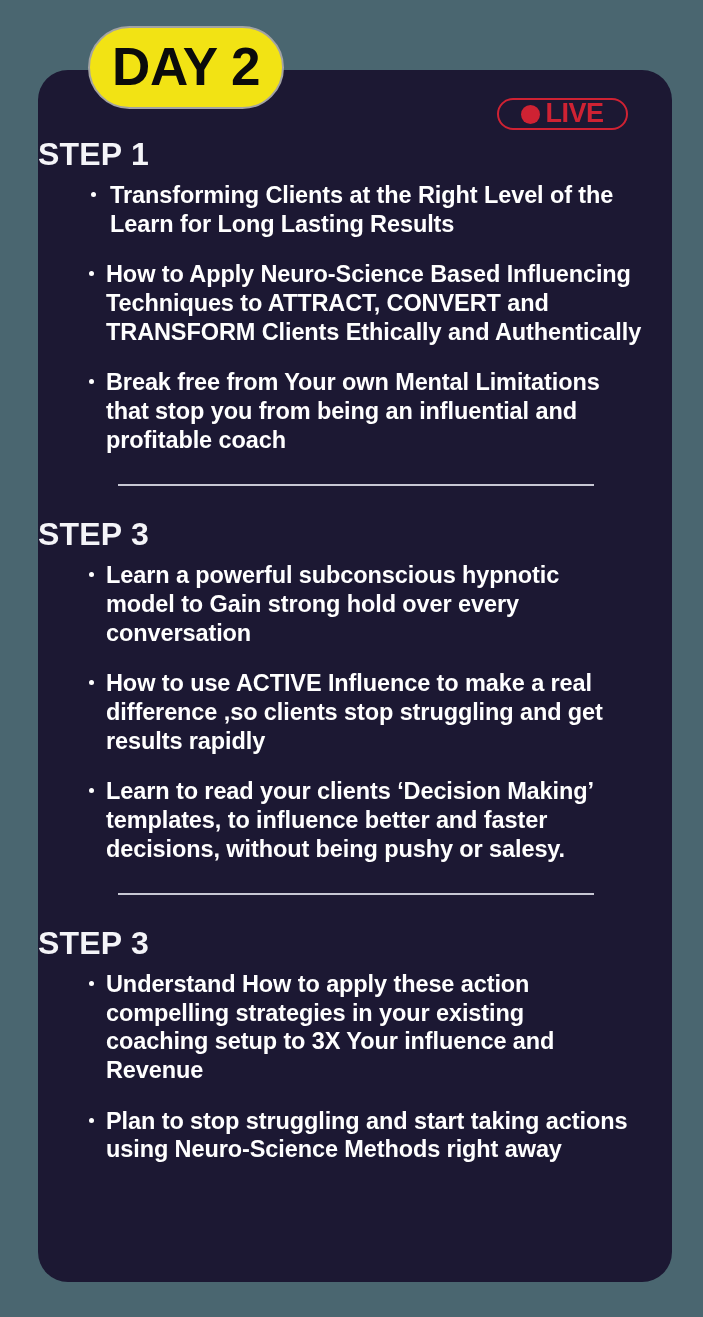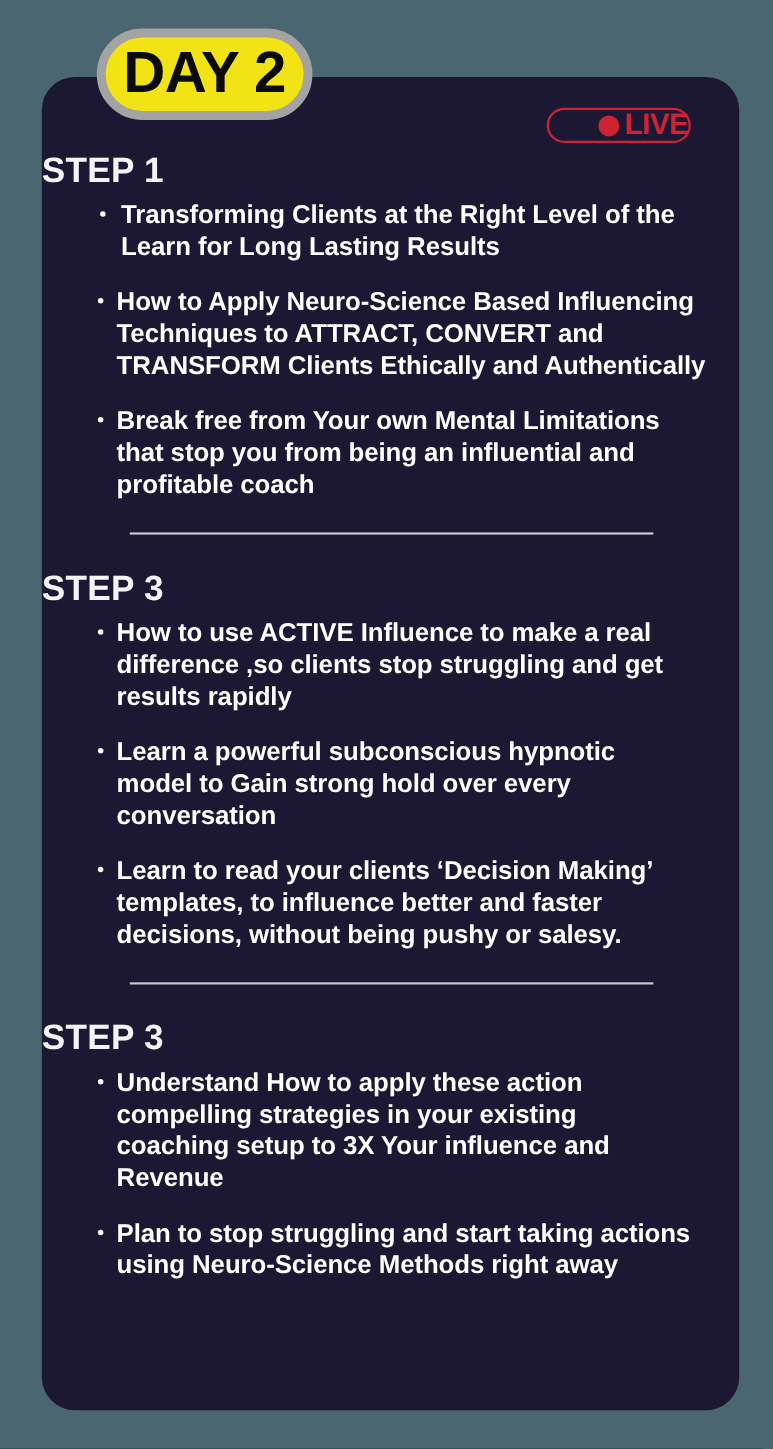--- a/index.html
+++ b/index.html
@@ -28,21 +28,21 @@
   }
 
   
   #day-badge {
     position: absolute;
     left: 88px;
     top: 26px;
     width: 196px;
     height: 83px;
     background: #F2E314;
-    border: 8px solid #a3a3a3;
+    border: 2px solid #a3a3a3;
     border-radius: 42px;
     display: flex;
     align-items: center;
     justify-content: center;
     z-index: 5;
   }
   #day-badge-label {
     color: #0b0b0b;
     font-size: 53px;
     font-weight: bold;
@@ -55,21 +55,21 @@
   #live-badge {
     position: absolute;
     left: 459px;
     top: 28px;
     width: 131px;
     height: 32px;
     border: 2px solid #cf2233;
     border-radius: 17px;
     display: flex;
     align-items: center;
-    justify-content: flex-end;
+    justify-content: center;
     gap: 5px;
     z-index: 4;
   }
   #live-dot {
     width: 19px;
     height: 19px;
     border-radius: 50%;
     background: #cf2233;
     flex: none;
   }
@@ -161,26 +161,26 @@
 that stop you from being an influential and
 profitable coach</li>
       </ul>
     </div>
 
     <div class="divider"></div>
 
     <div class="step-section">
       <div class="step-title">STEP 3</div>
       <ul class="bullets">
+        <li class="bullet">Learn a powerful subconscious hypnotic
+model to Gain strong hold over every
+conversation</li>
         <li class="bullet">How to use ACTIVE Influence to make a real
 difference ,so clients stop struggling and get
 results rapidly</li>
-        <li class="bullet">Learn a powerful subconscious hypnotic
-model to Gain strong hold over every
-conversation</li>
         <li class="bullet">Learn to read your clients ‘Decision Making’
 templates, to influence better and faster
 decisions, without being pushy or salesy.</li>
       </ul>
     </div>
 
     <div class="divider"></div>
 
     <div class="step-section">
       <div class="step-title">STEP 3</div>

